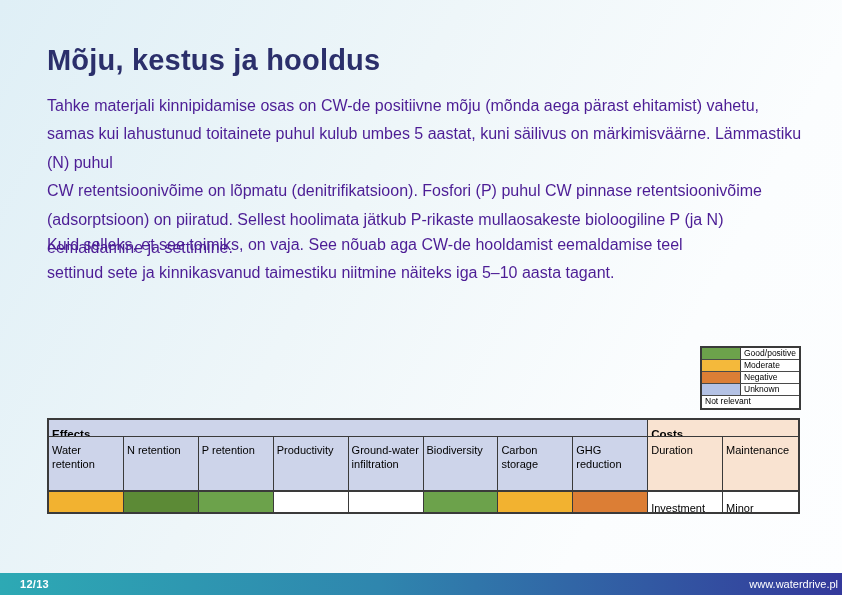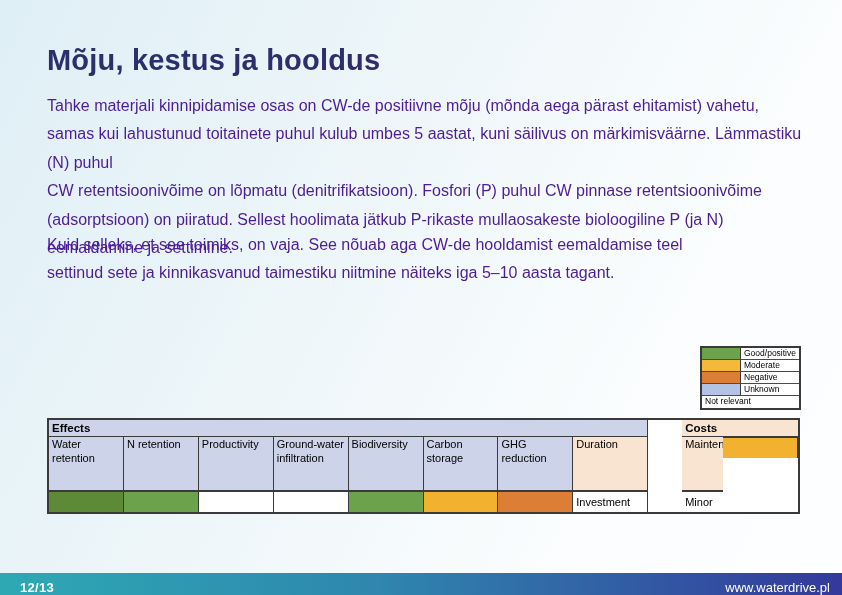--- a/index.html
+++ b/index.html
@@ -38,38 +38,38 @@
 
   
   .maintable {
     position:absolute; left:47px; top:418px; width:753px;
     display:grid; grid-template-columns:repeat(10,1fr);
     border:2px solid #3a3a3a; background:#fff;
     font-size:11px; color:#000;
   }
   .cell {
     border-right:1px solid #3a3a3a; border-bottom:1px solid #3a3a3a;
-    padding:1px 3px; overflow:hidden;
+    padding:7px 3px; overflow:hidden;
   }
-  .cell.last { border-right:none;margin-left:34px; }
+  .cell.last { border-right:none; }
   .group-header { height:17px; font-weight:bold; font-size:11.5px; line-height:14px; }
   .col-header  { height:54px; line-height:13.5px; }
   .bg-effects  { background:#cdd4ea; }
   .bg-costs    { background:#f9e3d1; }
   .span8 { grid-column:span 8; }
   .span2 { grid-column:span 2; }
   .rating-cell { height:21px; border-bottom:none; border-top:1px solid #3a3a3a; }
   .value-cell  { height:21px; border-bottom:none; border-top:1px solid #3a3a3a; line-height:18px; }
 
   
   .footer {
     position:absolute; left:0; top:573px; width:842px; height:22px;
     background:linear-gradient(90deg,#2da9b4 0%,#2f86ae 45%,#34399b 100%);
-    color:#fff; display:flex; justify-content:space-between; align-items:flex-end;
-    padding:0 12px 0 20px; font-size:13px;
+    color:#fff; display:flex; justify-content:space-between; align-items:center;
+    padding:0 4px 0 20px; font-size:11px;
   }
   .footer-page { font-weight:bold; letter-spacing:0.3px; }
   .footer-site { font-weight:normal; }
 </style>
 </head>
 <body>
 
 <h1 class="slide-title">Mõju, kestus ja hooldus</h1>
 
 <p class="para para-1">Tahke materjali kinnipidamise osas on CW-de positiivne mõju (mõnda aega pärast ehitamist) vahetu,
@@ -102,20 +102,21 @@
   </div>
 </div>
 
 <div class="maintable">
 
   <div class="cell group-header bg-effects span8">Effects</div>
   <div class="cell group-header bg-costs span2 last">Costs</div>
 
   <div class="cell col-header bg-effects">Water retention</div>
   <div class="cell col-header bg-effects">N retention</div>
+  <div class="cell col-header bg-effects">P retention</div>
   <div class="cell col-header bg-effects">Productivity</div>
   <div class="cell col-header bg-effects">Ground-water infiltration</div>
   <div class="cell col-header bg-effects">Biodiversity</div>
   <div class="cell col-header bg-effects">Carbon storage</div>
   <div class="cell col-header bg-effects">GHG reduction</div>
   <div class="cell col-header bg-costs">Duration</div>
   <div class="cell col-header bg-costs last">Maintenance</div>
 
   <div class="cell rating-cell" style="background: rgb(242, 178, 48);"></div>
   <div class="cell rating-cell" style="background: rgb(92, 138, 54);"></div>

